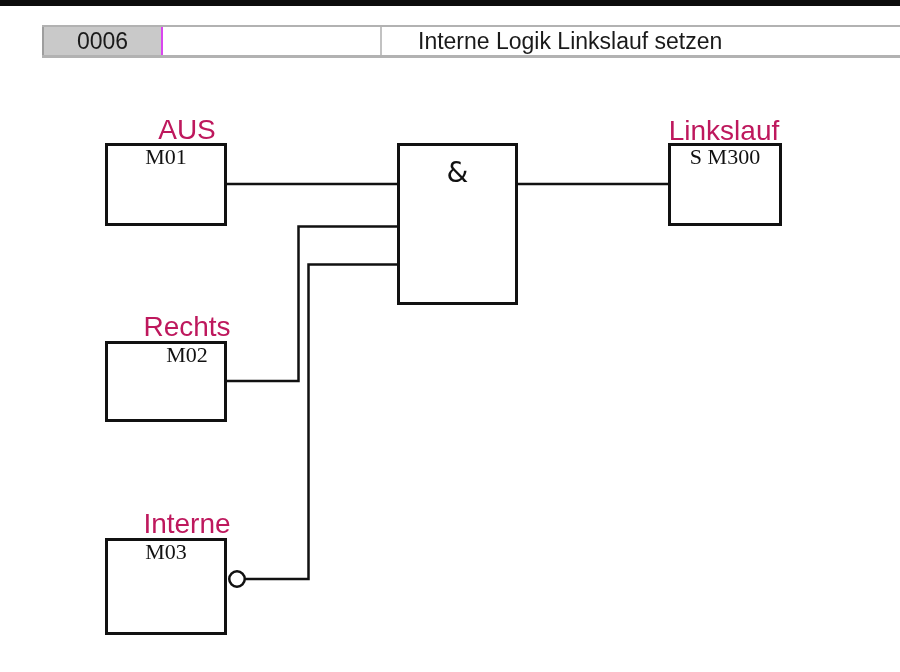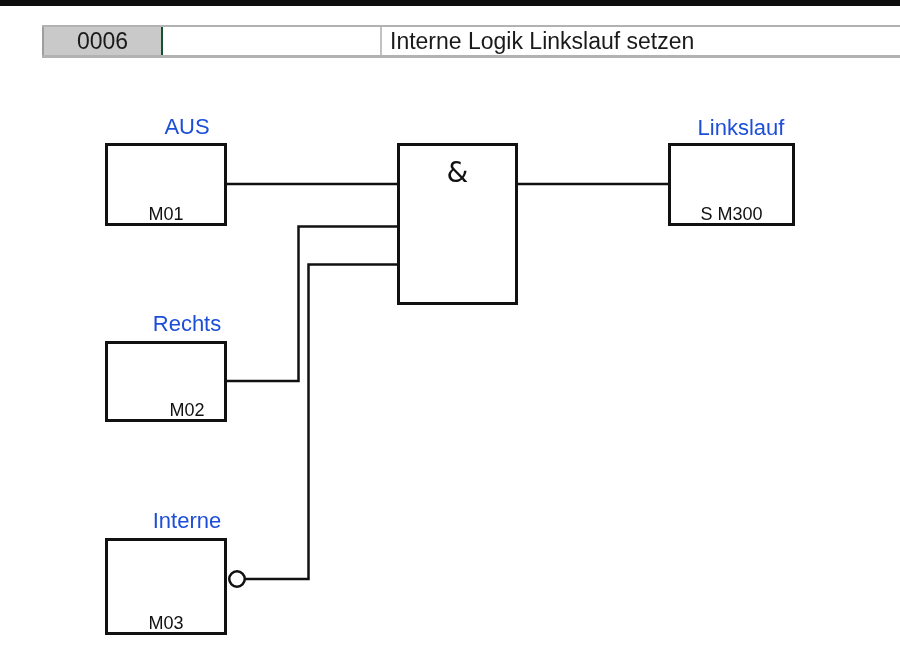--- a/index.html
+++ b/index.html
@@ -38,74 +38,74 @@
     align-items: center;
     font-size: 23px;
     line-height: 1;
     white-space: nowrap;
     overflow: hidden;
   }
   .net-cell.num {
     width: 121px;
     background: #c9c9c9;
     border-left: 2px solid #9e9e9e;
-    border-right: 2px solid #14532d;
+    border-right: 2px solid #d946ef;
     justify-content: center;
   }
   .net-cell.comment {
     width: 219px;
     background: #ffffff;
     border-right: 2px solid #c2c2c2;
   }
   .net-cell.title {
     flex: 1;
     background: #ffffff;
-    padding-left: 8px;
+    padding-left: 36px;
     justify-content: flex-start;
   }
 
   
   .blk {
     position: absolute;
     box-sizing: border-box;
     border: 3px solid #111111;
     background: #ffffff;
     display: flex;
-    align-items: flex-end;
+    align-items: flex-start;
     justify-content: center;
-    font-family: Liberation Sans, sans-serif;
-    font-size: 18px;
+    font-family: Liberation Serif, serif;
+    font-size: 22px;
     color: #111111;
     line-height: 1;
     white-space: nowrap;
   }
   .blk.m01 { left: 105px; top: 143px; width: 122px; height: 83px; }
   .blk.m02 { left: 105px; top: 341px; width: 122px; height: 81px; padding-left: 42px; }
   .blk.m03 { left: 105px; top: 538px; width: 122px; height: 97px; }
-  .blk.out { left: 668px; top: 143px; width: 127px; height: 83px; }
+  .blk.out { left: 668px; top: 143px; width: 114px; height: 83px; }
   .blk.gate {
     left: 397px; top: 143px; width: 121px; height: 162px;
     align-items: flex-start;
     font-family: "DejaVu Sans", sans-serif;
     font-size: 28px;
     padding-top: 13px;
   }
 
   .blk-label {
     position: absolute;
     transform: translateX(-50%);
-    font-size: 22px;
+    font-size: 28px;
     line-height: 1;
-    color: #1d4ed8;
+    color: #be185d;
     white-space: nowrap;
   }
   .lbl-aus      { left: 187px; top: 116px; }
   .lbl-links    { left: 187px; top: 313px; }
   .lbl-rechts   { left: 187px; top: 510px; }
-  .lbl-linkslauf{ left: 741px; top: 117px; }
+  .lbl-linkslauf{ left: 724px; top: 117px; }
 
   .wires {
     position: absolute;
     left: 0; top: 0;
     width: 900px; height: 672px;
   }
 </style>
 </head>
 <body>
 

